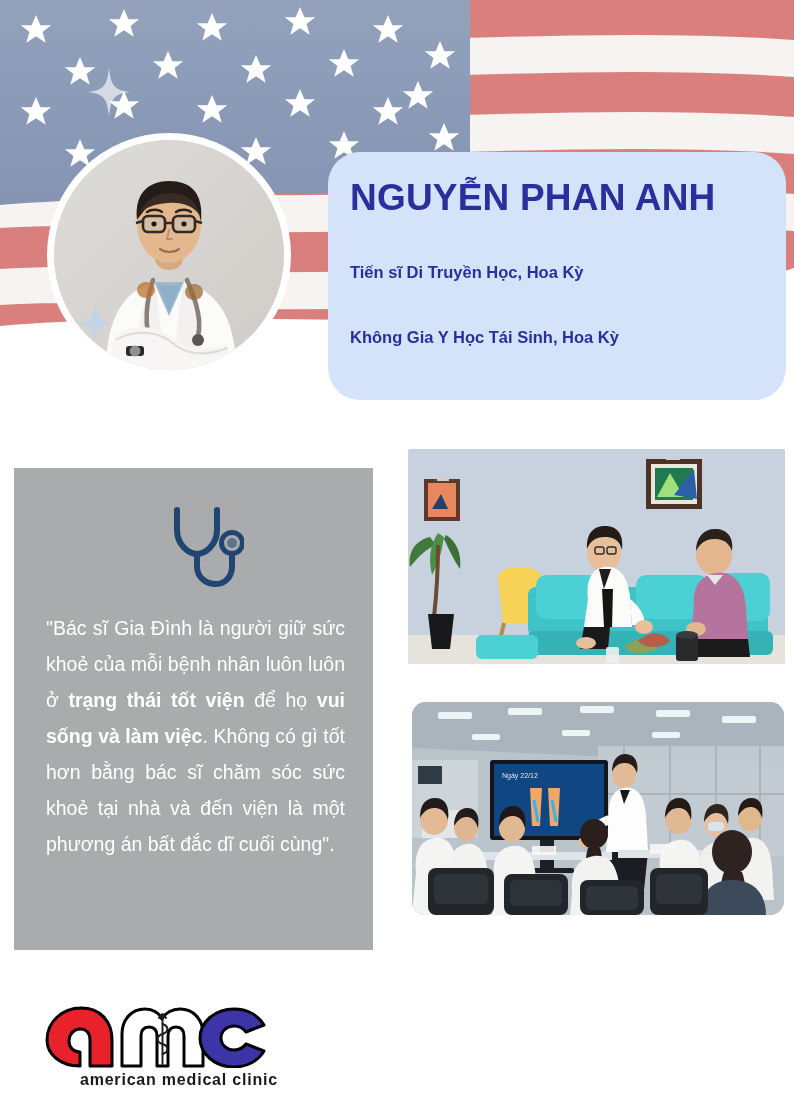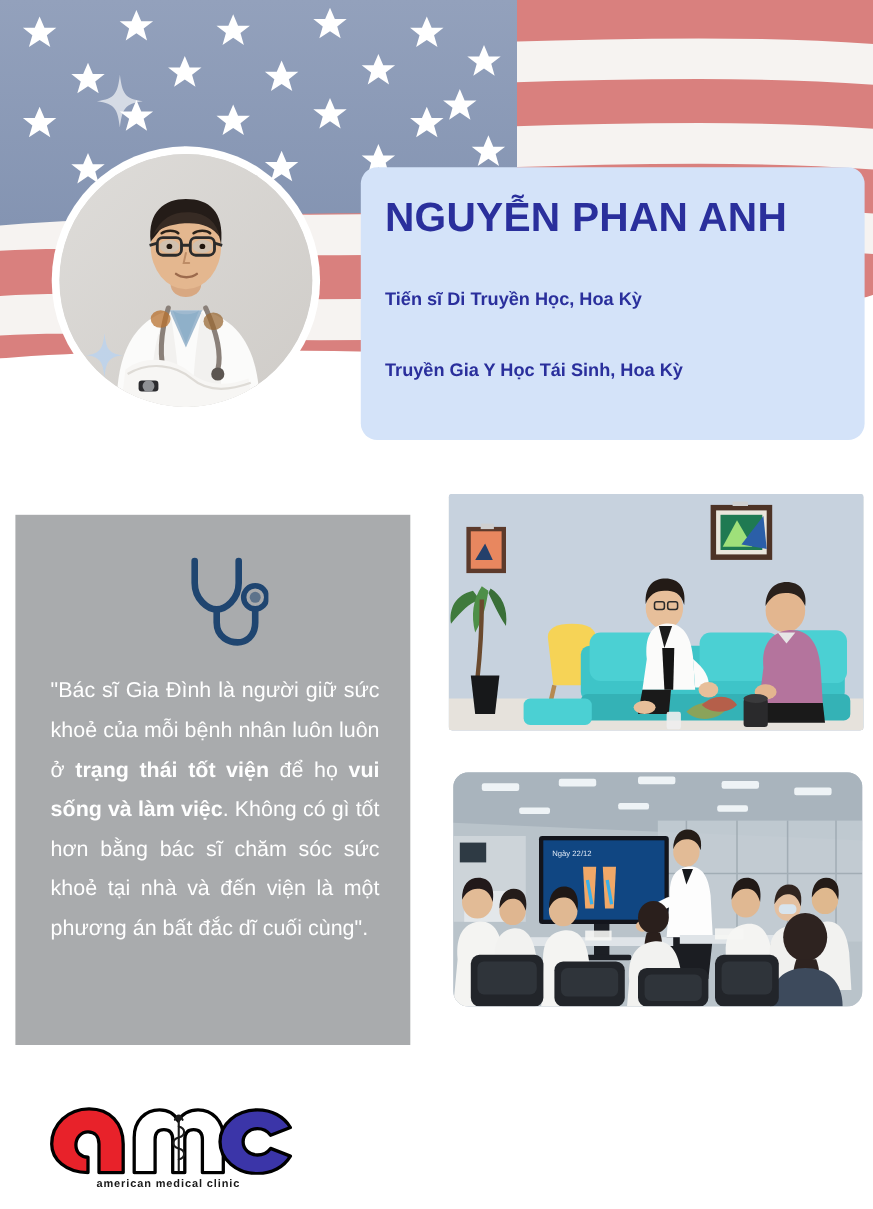--- a/index.html
+++ b/index.html
@@ -61,21 +61,21 @@
     z-index: 3;
     opacity: .75;
   }
 
   
   .info-card {
     position: absolute;
     left: 328px; top: 152px;
     width: 458px; height: 248px;
     background: #d4e3f9;
-    border-radius: 15px;
+    border-radius: 32px;
     z-index: 6;
     padding: 26px 18px 0 22px;
   }
   .doctor-name {
     color: #2a2f9c;
     font-size: 37px;
     font-weight: 700;
     letter-spacing: .2px;
     line-height: 1.08;
     white-space: nowrap;
@@ -137,25 +137,25 @@
   
   .logo-block {
     position: absolute;
     left: 28px; top: 1006px;
     width: 250px; height: 86px;
     z-index: 7;
   }
   .logo-mark { width: 228px; height: 62px; display: block; margin-left: 14px; }
   .logo-tagline {
     margin-top: 3px;
-    font-size: 10px;
+    font-size: 16px;
     font-weight: 700;
     color: #1a1a1a;
     letter-spacing: .8px;
-    text-align: center;
+    text-align: right;
     width: 250px;
   }
 </style>
 </head>
 <body>
 
 <div class="poster">
 
   <div class="flag-banner">
     <svg class="flag-svg" viewBox="0 0 794 330" preserveAspectRatio="none">
@@ -285,21 +285,21 @@
   </div>
 
   <svg class="sparkle-a" viewBox="0 0 34 40">
     <path d="M17 0 C18.6 14 20.4 18.4 34 20 C20.4 21.6 18.6 26 17 40 C15.4 26 13.6 21.6 0 20 C13.6 18.4 15.4 14 17 0 Z" fill="#bcd3ee"></path>
   </svg>
 
   <div class="info-card">
     <div class="doctor-name">NGUYỄN PHAN ANH</div>
     <div class="credentials">
       <div class="credential">Tiến sĩ Di Truyền Học, Hoa Kỳ</div>
-      <div class="credential">Truyền Gia Y Học Tái Sinh, Hoa Kỳ</div>
+      <div class="credential">Không Gia Y Học Tái Sinh, Hoa Kỳ</div>
     </div>
   </div>
 
   <div class="quote-panel">
     <svg class="stetho-icon" viewBox="0 0 78 86">
       <g fill="none" stroke="#1f4570" stroke-width="6" stroke-linecap="round">
         <path d="M11 6 L11 26 C11 41 23 50 31 50 C39 50 51 41 51 26 L51 6"></path>
         <path d="M31 50 L31 62 C31 76 43 80 50 80 C57 80 66 75 66 62 L66 50"></path>
       </g>
       <circle cx="66" cy="39" r="10.5" fill="none" stroke="#1f4570" stroke-width="5"></circle>

